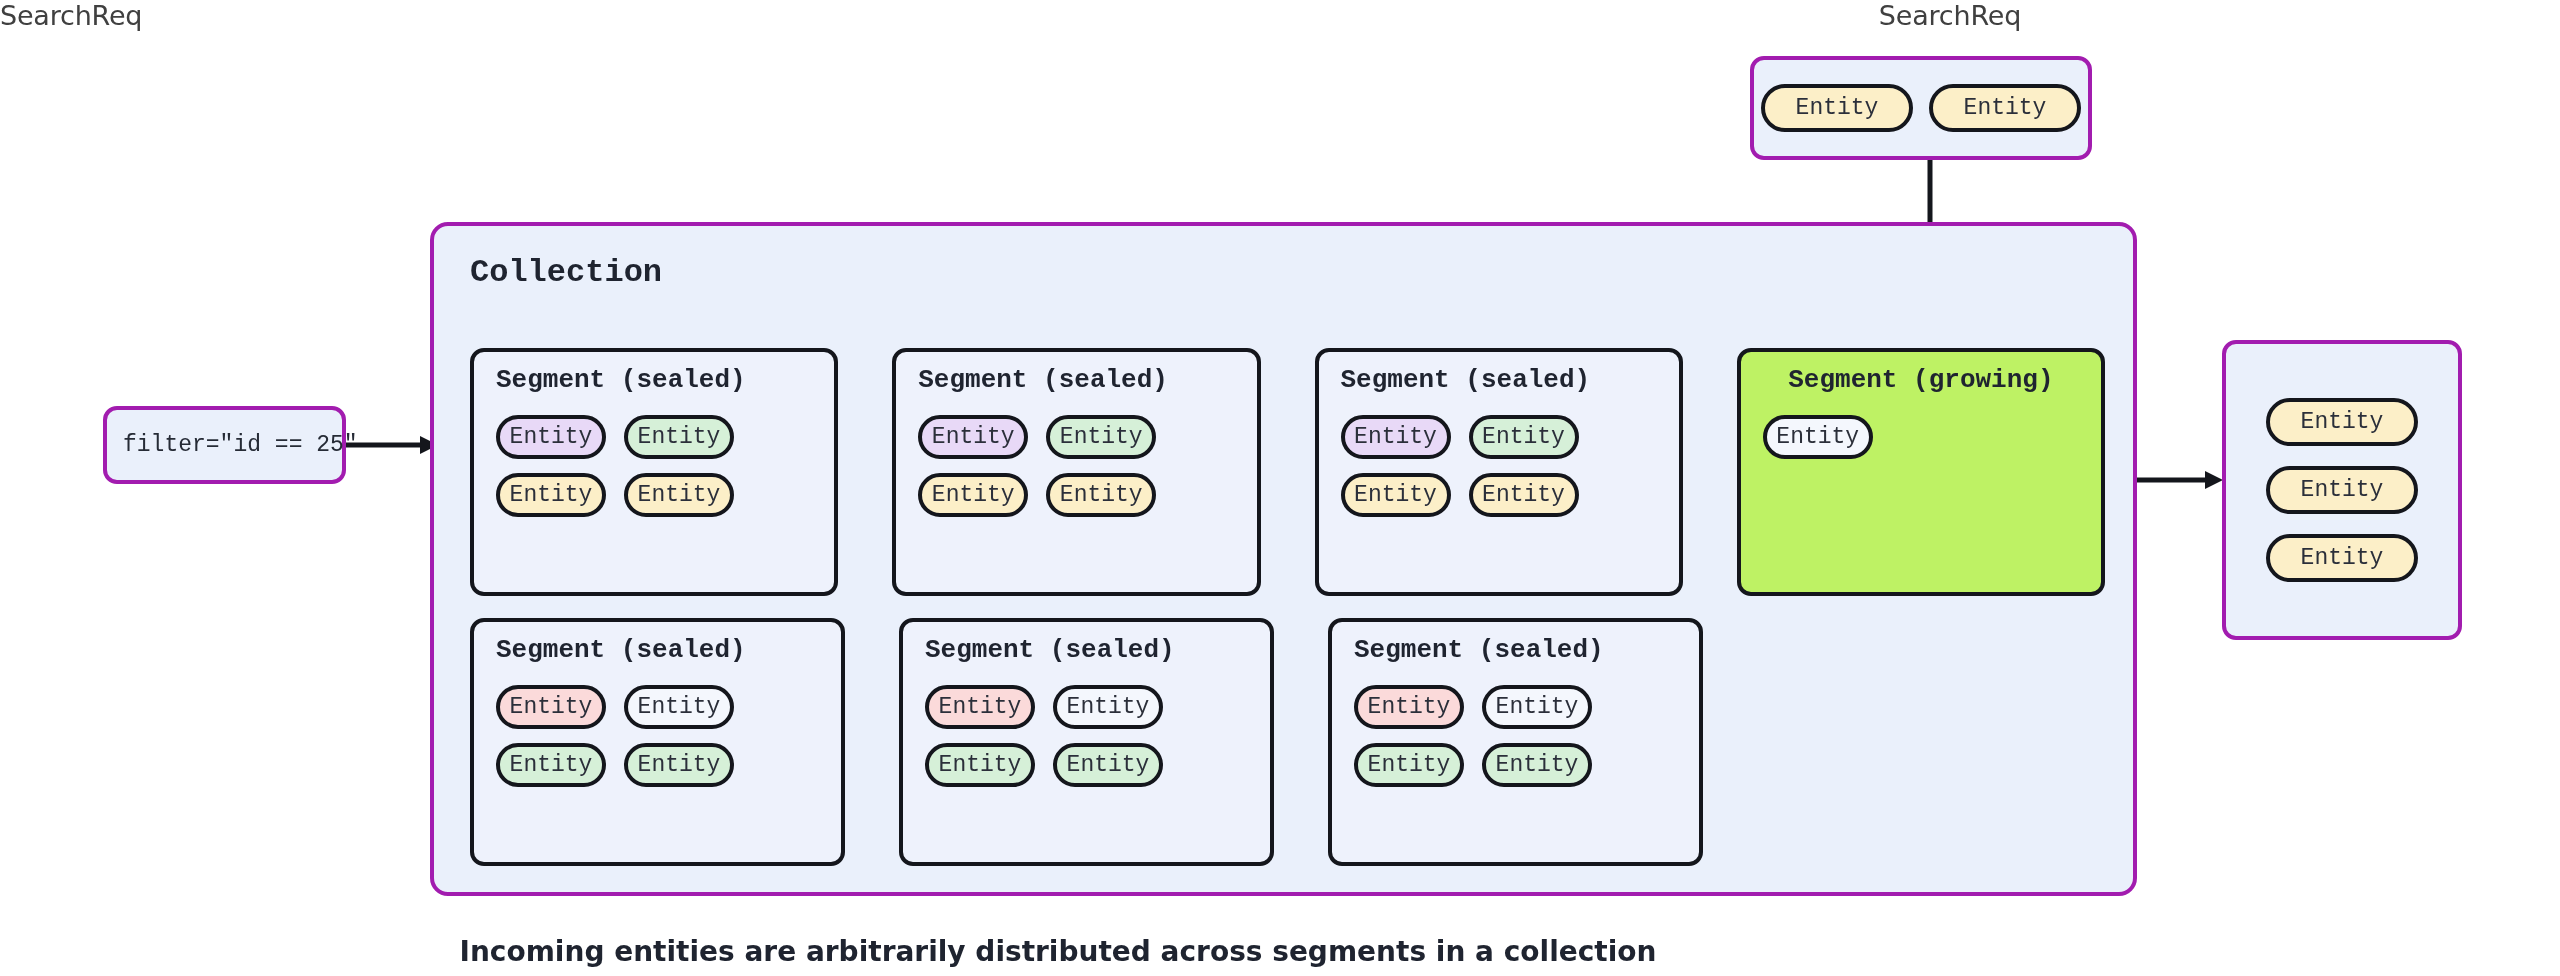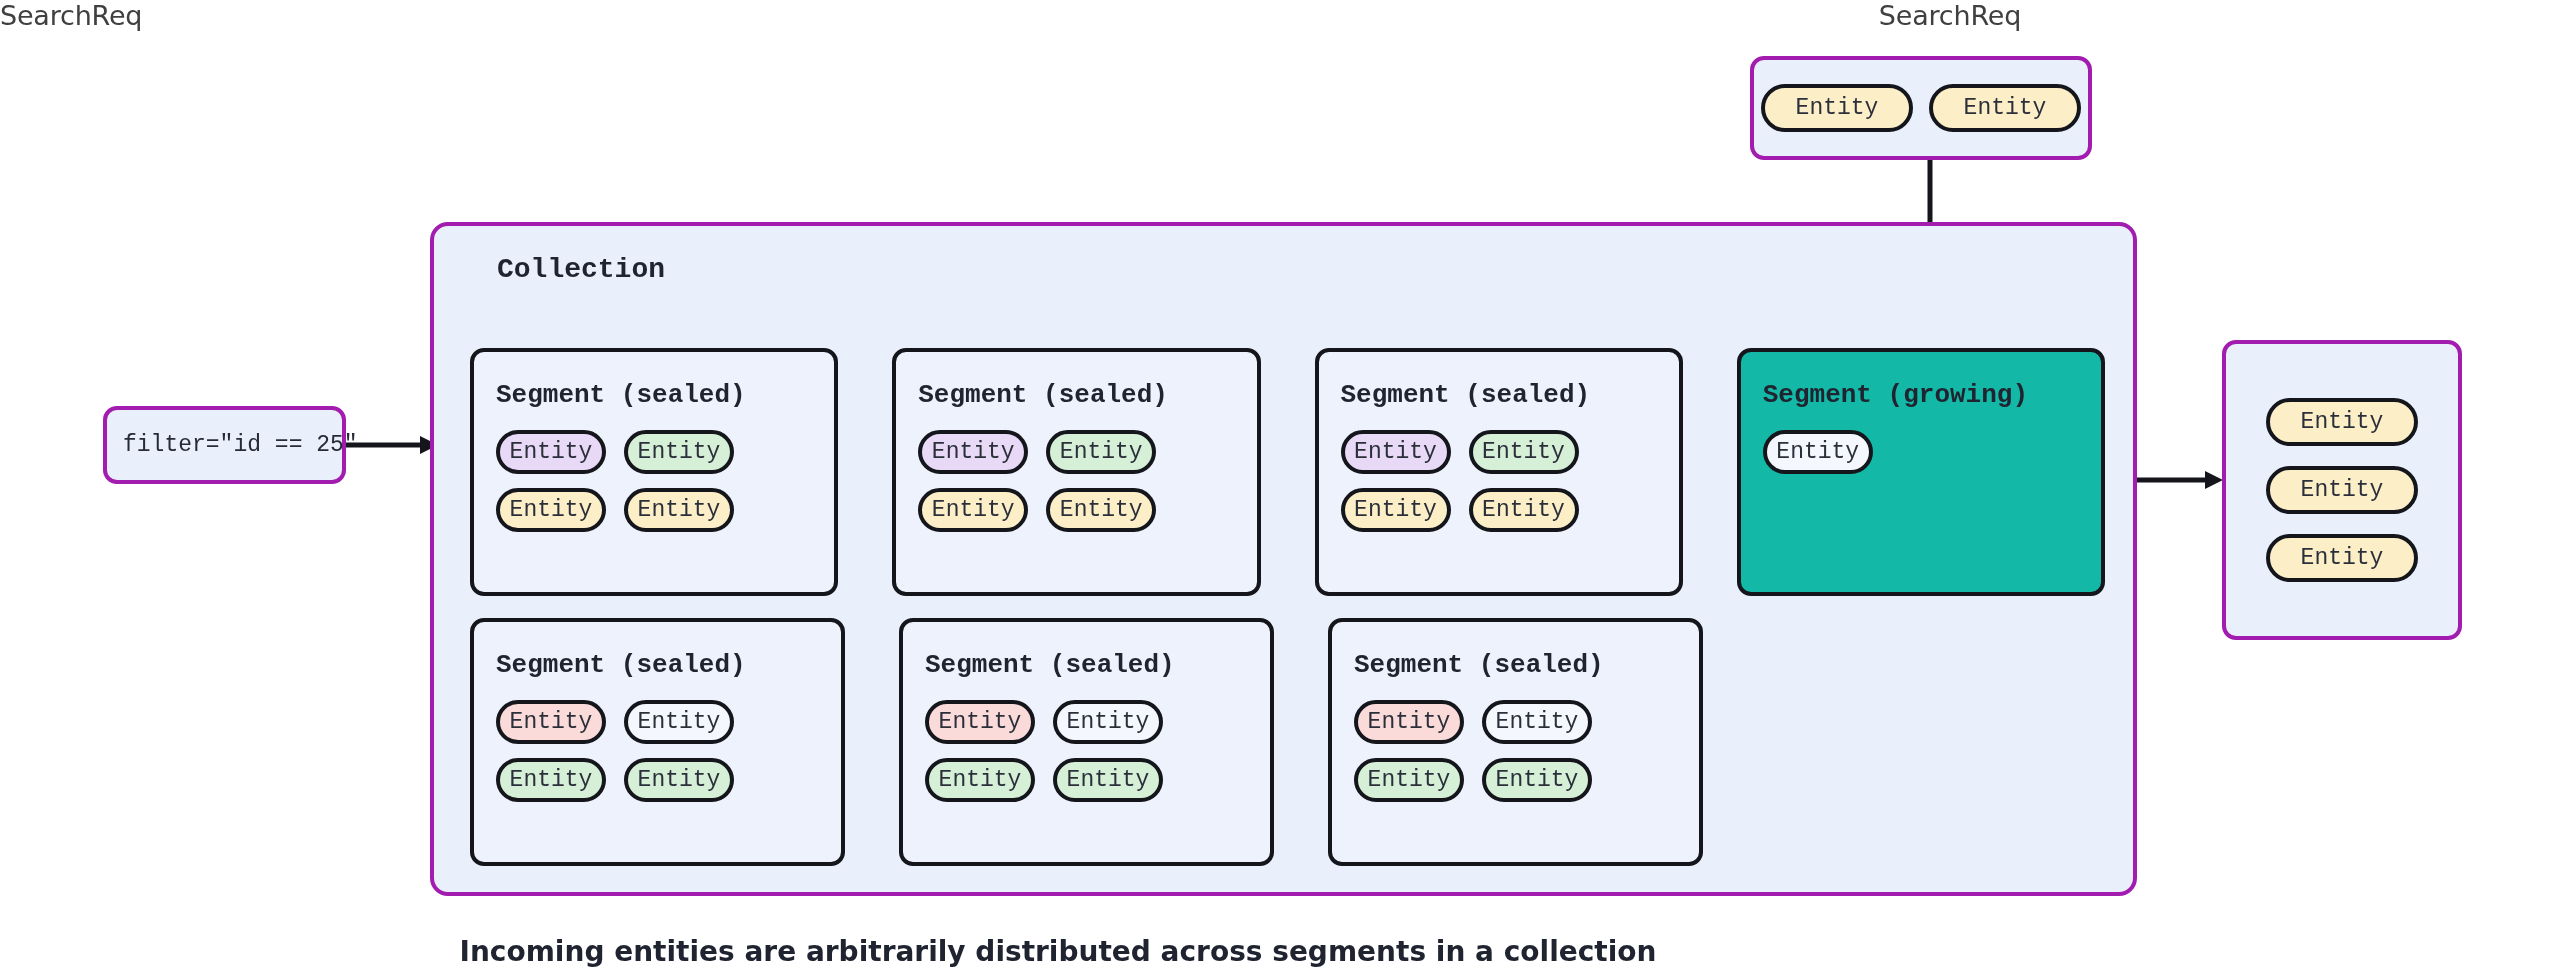--- a/index.html
+++ b/index.html
@@ -67,24 +67,23 @@
   }
 
   
   #collection {
     left: 430px; top: 222px; width: 1707px; height: 674px;
     border-radius: 18px;
   }
   #collection-title {
     position: absolute;
     left: 36px; top: 28px;
-    font-size: 28px;
+    font-size: 32px;
     font-weight: bold;
     color: #1f2430;
-    margin-left: 27px;
   }
 
   .segment-grid {
     position: absolute;
     left: 36px; top: 122px;
     width: 1635px;
     display: flex;
     flex-direction: column;
     gap: 22px;
   }
@@ -93,25 +92,26 @@
     gap: 54px;
   }
 
   .segment {
     width: 375px;
     height: 248px;
     box-sizing: border-box;
     background: #eef2fc;
     border: 4px solid #14161c;
     border-radius: 14px;
-    padding: 28px 22px;
+    padding: 13px 22px;
     position: relative;
   }
   .segment.growing {
-    background: #14b8a6;
+    background: #bef264;
+    text-align: center;
   }
   .segment-title {
     font-size: 26px;
     font-weight: bold;
     color: #1f2430;
     margin-bottom: 20px;
     white-space: nowrap;
   }
   .entity-grid {
     display: flex;

